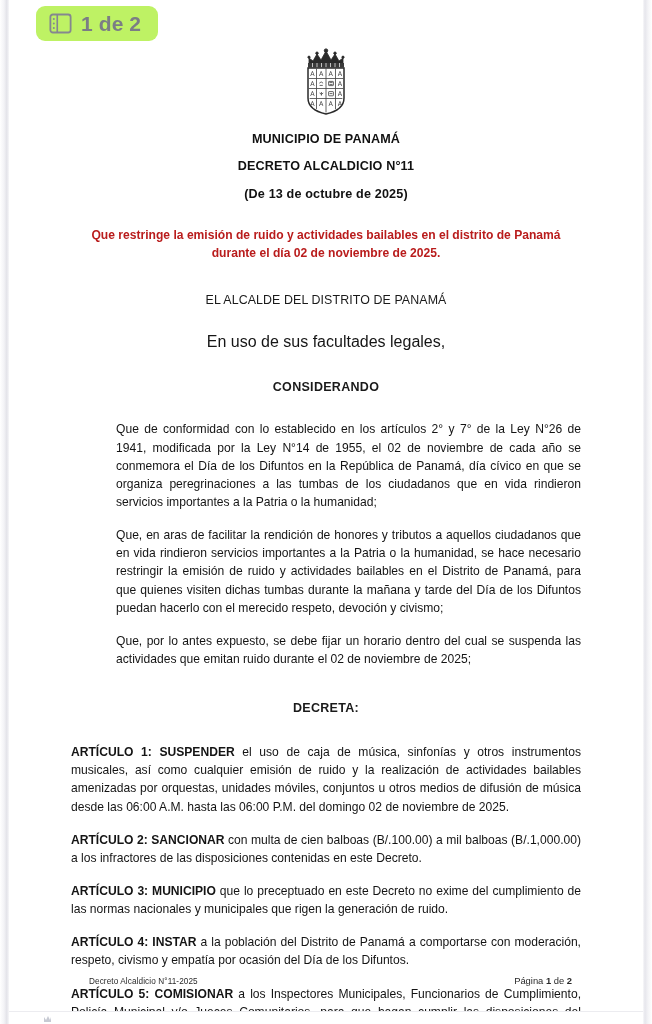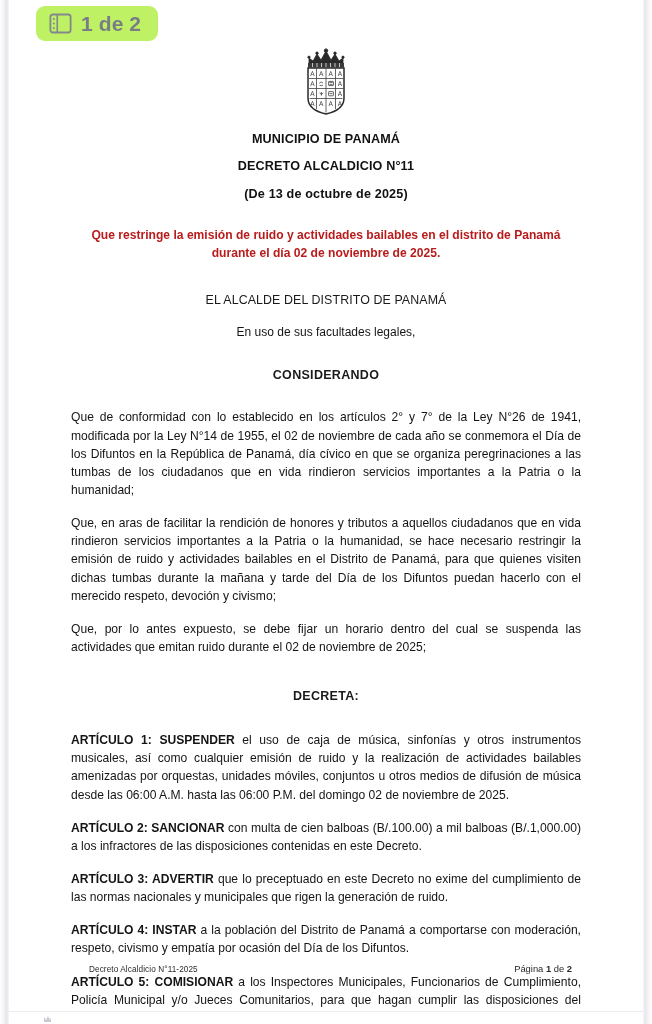--- a/index.html
+++ b/index.html
@@ -118,22 +118,22 @@
     padding: 0 14px;
   }
 
   #alcalde-line {
     margin-top: 31px;
     font-weight: normal;
     font-size: 12.4px;
     letter-spacing: .1px;
   }
   #facultades-line {
-    margin-top: 18px;
-    font-size: 12px;
+    margin-top: 26px;
+    font-size: 16px;
     font-weight: normal;
     color: #151515;
   }
   #considerando-head {
     margin-top: 29px;
     font-weight: bold;
     font-size: 12.5px;
     letter-spacing: .3px;
   }
   #decreta-head {
@@ -144,33 +144,33 @@
   }
 
   
   .para {
     text-align: justify;
     font-size: 12.1px;
     line-height: 1.5;
     color: #141414;
     hyphens: none;
   }
-  #considerandos { margin-top: 26px; }
+  #considerandos { margin-top: 26px; margin-left: 45px; }
   #considerandos .para + .para { margin-top: 15px; }
 
   #articulos { margin-top: 28px; }
   #articulos .para + .para { margin-top: 15px; }
   .art-label { font-weight: bold; }
 
   
   #doc-footer {
     position: absolute;
     left: 71px;
     right: 71px;
-    bottom: 50px;
+    bottom: 38px;
     display: flex;
     align-items: flex-end;
     justify-content: space-between;
     font-size: 8.2px;
     color: #2a2a2a;
     padding-left: 9px;
   }
   #doc-footer .foot-left { letter-spacing: .1px; }
   #doc-footer .foot-right { font-size: 9.4px; }
   #doc-footer .foot-right .pg-num { font-weight: bold; }
@@ -300,21 +300,21 @@
       <div class="center" id="decreta-head">DECRETA:</div>
 
       <section id="articulos">
         <p class="para">
           <span class="art-label">ARTÍCULO 1: SUSPENDER</span><span> el uso de caja de música, sinfonías y otros instrumentos musicales, así como cualquier emisión de ruido y la realización de actividades bailables amenizadas por orquestas, unidades móviles, conjuntos u otros medios de difusión de música desde las 06:00 A.M. hasta las 06:00 P.M. del domingo 02 de noviembre de 2025.</span>
         </p>
         <p class="para">
           <span class="art-label">ARTÍCULO 2: SANCIONAR</span><span> con multa de cien balboas (B/.100.00) a mil balboas (B/.1,000.00) a los infractores de las disposiciones contenidas en este Decreto.</span>
         </p>
         <p class="para">
-          <span class="art-label">ARTÍCULO 3: ADVERTIR</span><span> que lo preceptuado en este Decreto no exime del cumplimiento de las normas nacionales y municipales que rigen la generación de ruido.</span>
+          <span class="art-label">ARTÍCULO 3: MUNICIPIO</span><span> que lo preceptuado en este Decreto no exime del cumplimiento de las normas nacionales y municipales que rigen la generación de ruido.</span>
         </p>
         <p class="para">
           <span class="art-label">ARTÍCULO 4: INSTAR</span><span> a la población del Distrito de Panamá a comportarse con moderación, respeto, civismo y empatía por ocasión del Día de los Difuntos.</span>
         </p>
         <p class="para">
           <span class="art-label">ARTÍCULO 5: COMISIONAR</span><span> a los Inspectores Municipales, Funcionarios de Cumplimiento, Policía Municipal y/o Jueces Comunitarios, para que hagan cumplir las disposiciones del presente Decreto; aquellos podrán valerse de la Fuerza Pública para tal fin.</span>
         </p>
       </section>
 
     </div>

